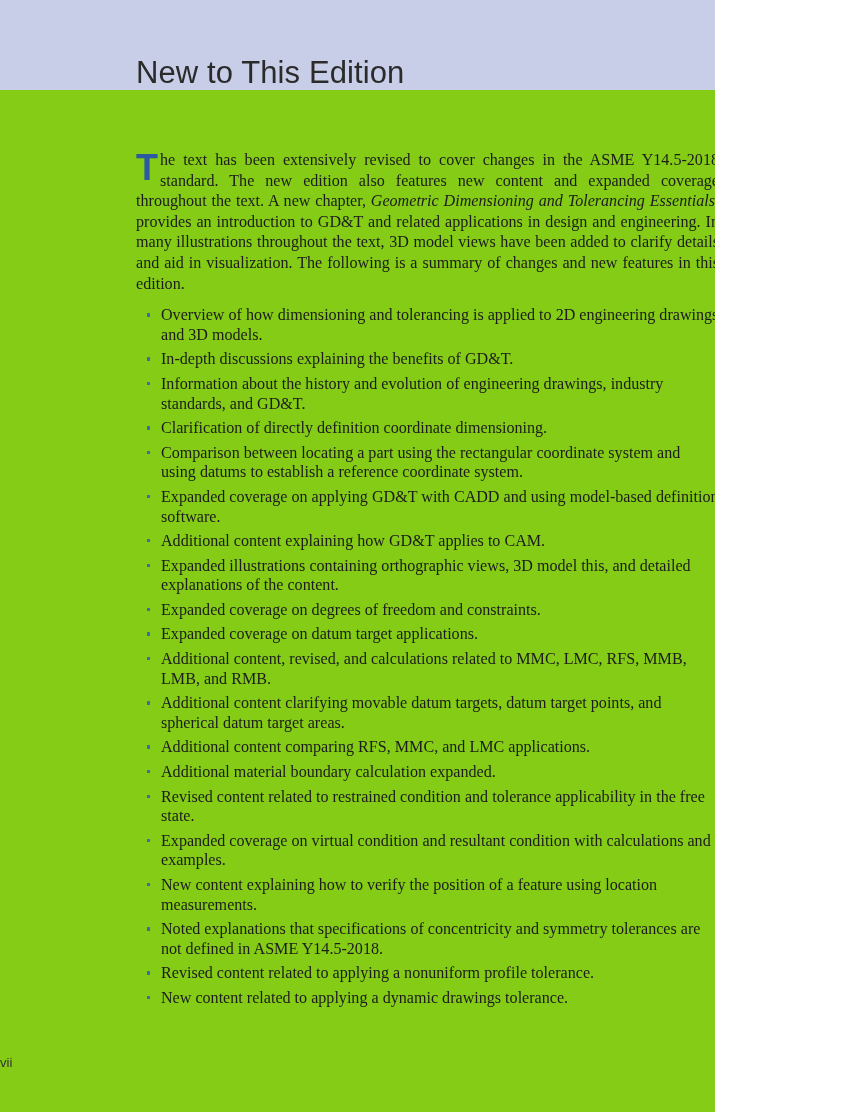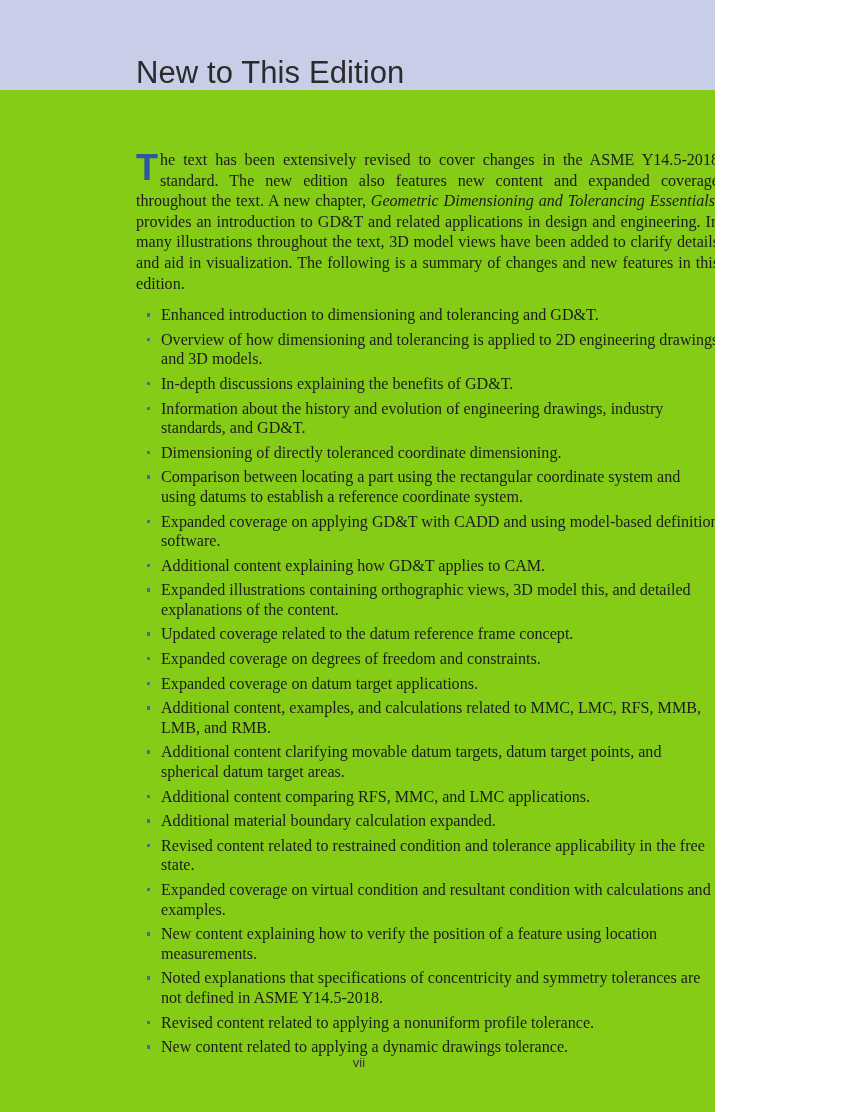--- a/index.html
+++ b/index.html
@@ -101,53 +101,51 @@
     background: #3a6bb0;
     border-radius: 0.5px;
   }
 
   
   .folio {
     position: absolute;
     left: 0;
     top: 1055px;
     width: 718px;
-    text-align: center;
+    text-align: left;
     font-family: "Liberation Sans", "DejaVu Sans", sans-serif;
     font-size: 13px;
     color: #333333;
   }
 </style>
 </head>
 <body>
 
 <div class="page">
 
   <div class="header-band"></div>
   <div class="header-accent"></div>
   <h1 class="page-title">New to This Edition</h1>
 
   <div class="content">
 
     <p class="intro"><span class="dropcap">T</span><span>he text has been extensively revised to cover changes in the ASME Y14.5-2018 standard. The new edition also features new content and expanded coverage throughout the text. A new chapter, </span><em>Geometric Dimensioning and Tolerancing Essentials</em><span>, provides an introduction to GD&amp;T and related applications in design and engineering. In many illustrations throughout the text, 3D model views have been added to clarify details and aid in visualization. The following is a summary of changes and new features in this edition.</span></p>
 
     <ul class="feature-list">
-        <li><span class="bullet"></span><span>Enhanced introduction to dimensioning and tolerancing and GD&amp;T.</span></li>
         <li><span class="bullet"></span><span>Overview of how dimensioning and tolerancing is applied to 2D engineering drawings and 3D models.</span></li>
         <li><span class="bullet"></span><span>In-depth discussions explaining the benefits of GD&amp;T.</span></li>
         <li><span class="bullet"></span><span>Information about the history and evolution of engineering drawings, industry standards, and GD&amp;T.</span></li>
-        <li><span class="bullet"></span><span>Dimensioning of directly toleranced coordinate dimensioning.</span></li>
+        <li><span class="bullet"></span><span>Clarification of directly definition coordinate dimensioning.</span></li>
         <li><span class="bullet"></span><span>Comparison between locating a part using the rectangular coordinate system and using datums to establish a reference coordinate system.</span></li>
         <li><span class="bullet"></span><span>Expanded coverage on applying GD&amp;T with CADD and using model-based definition software.</span></li>
         <li><span class="bullet"></span><span>Additional content explaining how GD&amp;T applies to CAM.</span></li>
         <li><span class="bullet"></span><span>Expanded illustrations containing orthographic views, 3D model this, and detailed explanations of the content.</span></li>
-        <li><span class="bullet"></span><span>Updated coverage related to the datum reference frame concept.</span></li>
         <li><span class="bullet"></span><span>Expanded coverage on degrees of freedom and constraints.</span></li>
         <li><span class="bullet"></span><span>Expanded coverage on datum target applications.</span></li>
-        <li><span class="bullet"></span><span>Additional content, examples, and calculations related to MMC, LMC, RFS, MMB, LMB, and RMB.</span></li>
+        <li><span class="bullet"></span><span>Additional content, revised, and calculations related to MMC, LMC, RFS, MMB, LMB, and RMB.</span></li>
         <li><span class="bullet"></span><span>Additional content clarifying movable datum targets, datum target points, and spherical datum target areas.</span></li>
         <li><span class="bullet"></span><span>Additional content comparing RFS, MMC, and LMC applications.</span></li>
         <li><span class="bullet"></span><span>Additional material boundary calculation expanded.</span></li>
         <li><span class="bullet"></span><span>Revised content related to restrained condition and tolerance applicability in the free state.</span></li>
         <li><span class="bullet"></span><span>Expanded coverage on virtual condition and resultant condition with calculations and examples.</span></li>
         <li><span class="bullet"></span><span>New content explaining how to verify the position of a feature using location measurements.</span></li>
         <li><span class="bullet"></span><span>Noted explanations that specifications of concentricity and symmetry tolerances are not defined in ASME Y14.5-2018.</span></li>
         <li><span class="bullet"></span><span>Revised content related to applying a nonuniform profile tolerance.</span></li>
         <li><span class="bullet"></span><span>New content related to applying a dynamic drawings tolerance.</span></li>
       </ul>

